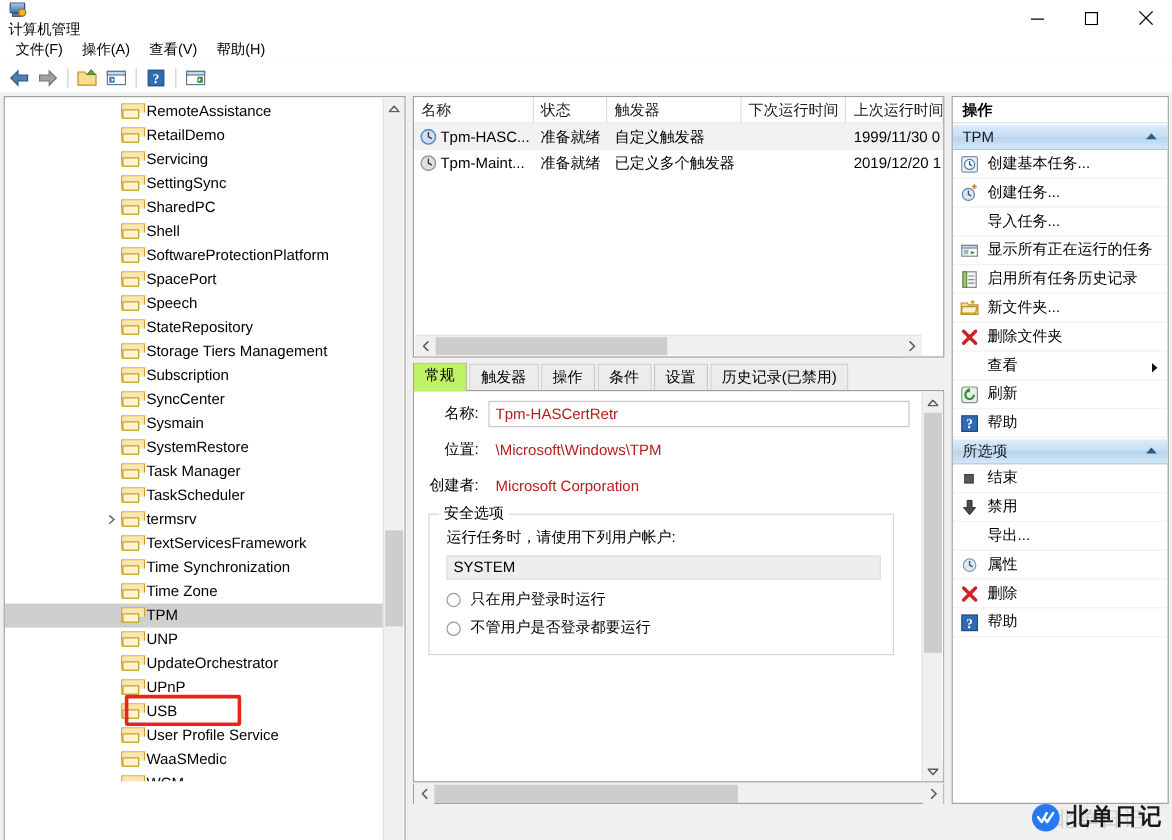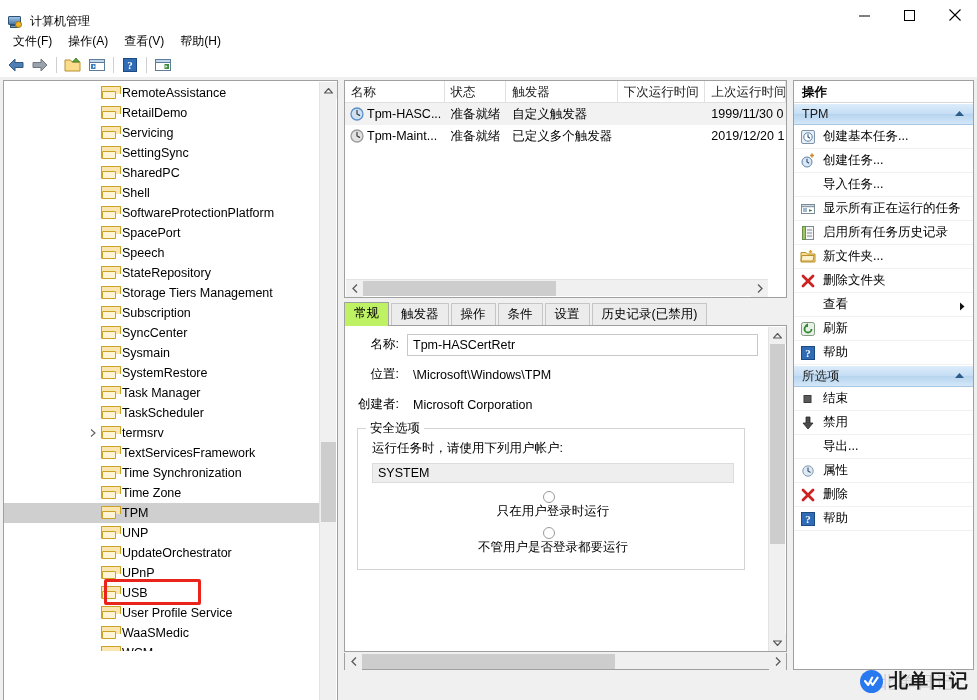--- a/index.html
+++ b/index.html
@@ -9,21 +9,21 @@
     font-size: 12px;
     background: #f0f0f0;
     overflow: hidden;
     -webkit-font-smoothing: antialiased;
   }
   .window { position: relative; width: 977px; height: 700px; background: #f0f0f0; }
 
   
   .titlebar {
     position: absolute; left: 0; top: 0; width: 977px; height: 30px;
-    background: #ffffff; display: flex; align-items: flex-end;
+    background: #ffffff; display: flex; align-items: flex-start; flex-direction: column;
   }
   .title-icon { width: 16px; height: 16px; margin-left: 7px; position: relative; flex: 0 0 auto; }
   .title-icon .mon {
     position: absolute; left: 1px; top: 2px; width: 13px; height: 9px;
     background: linear-gradient(#9fc4e8, #4a7aa8);
     border: 1px solid #2d5274; border-radius: 1px;
   }
   .title-icon .base {
     position: absolute; left: 3px; top: 11px; width: 9px; height: 3px;
     background: #7f98ad; border: 1px solid #2d5274;
@@ -163,42 +163,42 @@
     border-radius: 1px 1px 0 0; line-height: 15px;
   }
   .tab.active { background: #bef264; border-color: #a0a0a0; padding-bottom: 5px; position: relative; z-index: 3; }
   .tab-body {
     position: absolute; left: 0; top: 23px; right: 0; bottom: 18px;
     background: #ffffff; border: 1px solid #a0a0a0; overflow: hidden;
   }
   .form-row { display: flex; align-items: flex-start; margin-top: 8px; }
   .form-label { width: 62px; text-align: right; font-size: 12.5px; color: #000; padding-right: 8px; line-height: 20px; flex: 0 0 auto; }
   .form-value {
-    flex: 1 1 auto; margin-right: 11px; font-size: 12.5px; color: #000000; line-height: 20px;
+    flex: 1 1 auto; margin-right: 11px; font-size: 12.5px; color: #b91c1c; line-height: 20px;
     background: #eeeeee; border: 1px solid #cccccc; padding: 0 5px; min-height: 20px;
   }
   .form-value.plain { background: transparent; border: 1px solid transparent; }
   .form-value.desc { height: 118px; }
   .fieldset {
     margin: 12px 24px 0 12px; border: 1px solid #d4d4d4; border-top: none;
     position: relative; padding: 0 0 6px 0;
   }
   .fieldset .legend {
     position: absolute; left: 8px; top: -8px; background: #ffffff; padding: 0 4px;
     font-size: 12.5px; color: #000;
   }
   .fieldset .top-l { position: absolute; left: 0; top: 0; width: 8px; height: 1px; background: #d4d4d4; }
   .fieldset .top-r { position: absolute; left: 64px; right: 0; top: 0; height: 1px; background: #d4d4d4; }
   .fs-inner { padding: 12px 10px 0 14px; }
   .fs-text { font-size: 12.5px; color: #000; margin-bottom: 6px; }
   .acct-box {
     background: #eeeeee; border: 1px solid #dcdcdc; font-size: 12.5px; color: #000;
     padding: 2px 5px; margin-bottom: 8px;
   }
-  .radio-row { display: flex; align-items: center; margin-bottom: 7px; flex-direction: column; }
+  .radio-row { display: flex; align-items: center; margin-bottom: 7px; }
   .radio {
     width: 12px; height: 12px; border: 1px solid #9a9a9a; border-radius: 50%;
     background: #fff; margin-right: 8px; flex: 0 0 auto;
   }
   .radio-label { font-size: 12.5px; color: #000; }
 
   
   .actions-pane {
     position: absolute; left: 793px; top: 3px; width: 181px; height: 590px;
     background: #ffffff; border: 1px solid #a0a0a0; overflow: hidden;

